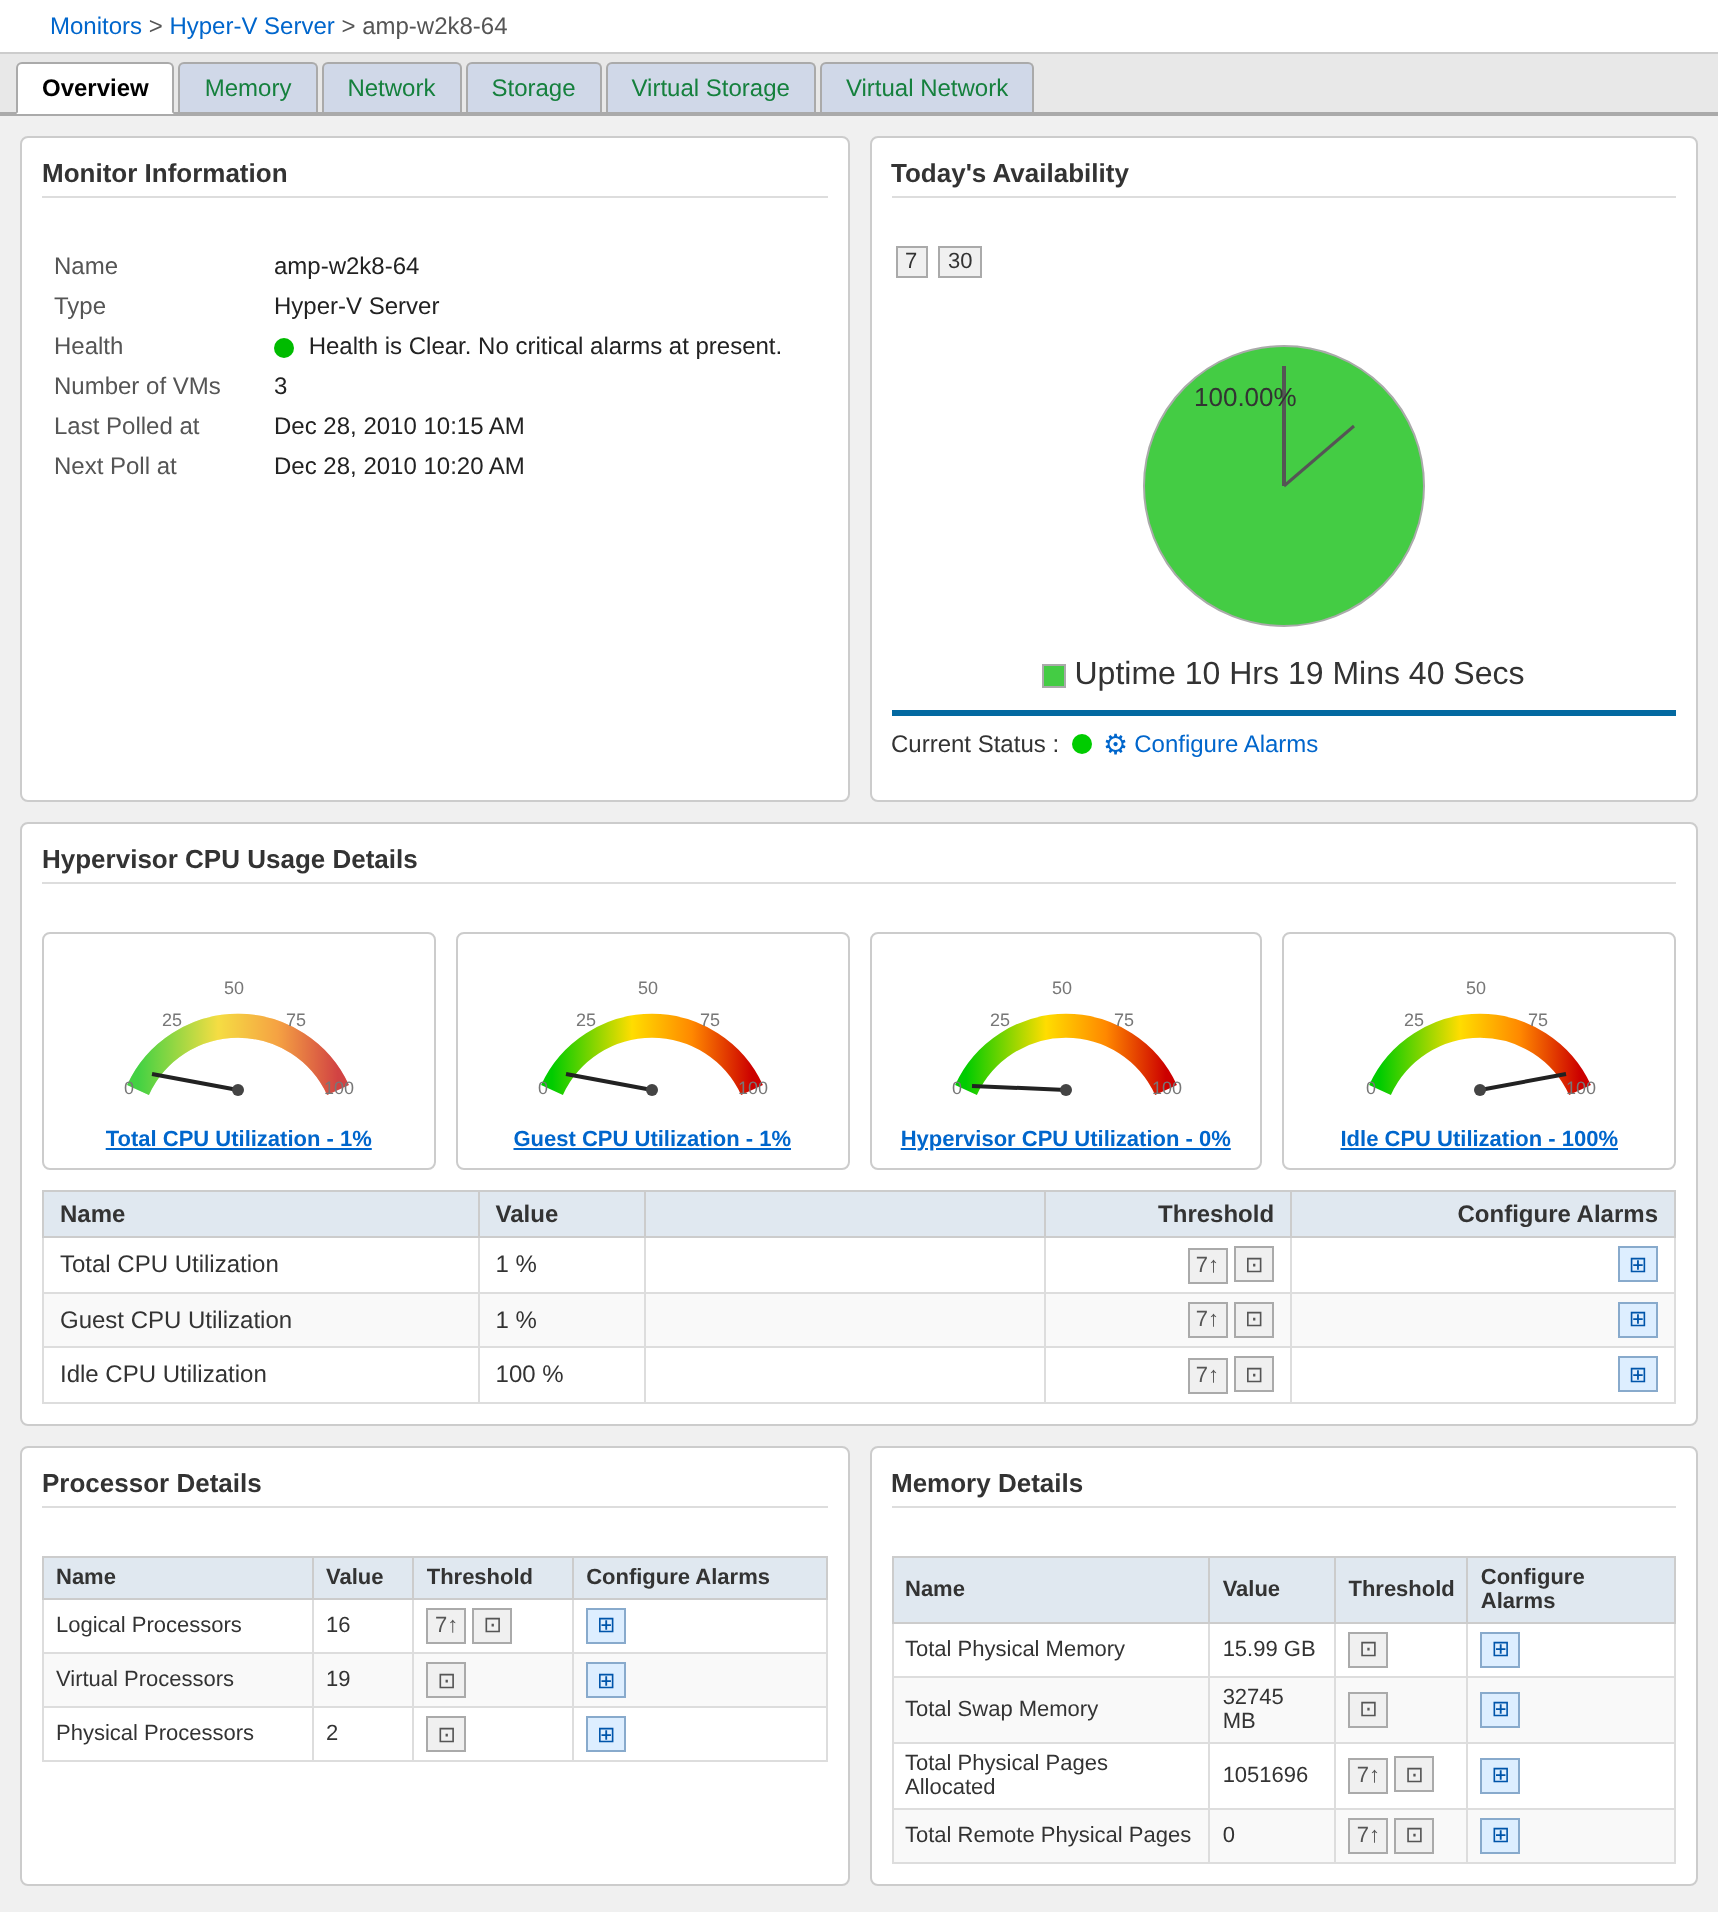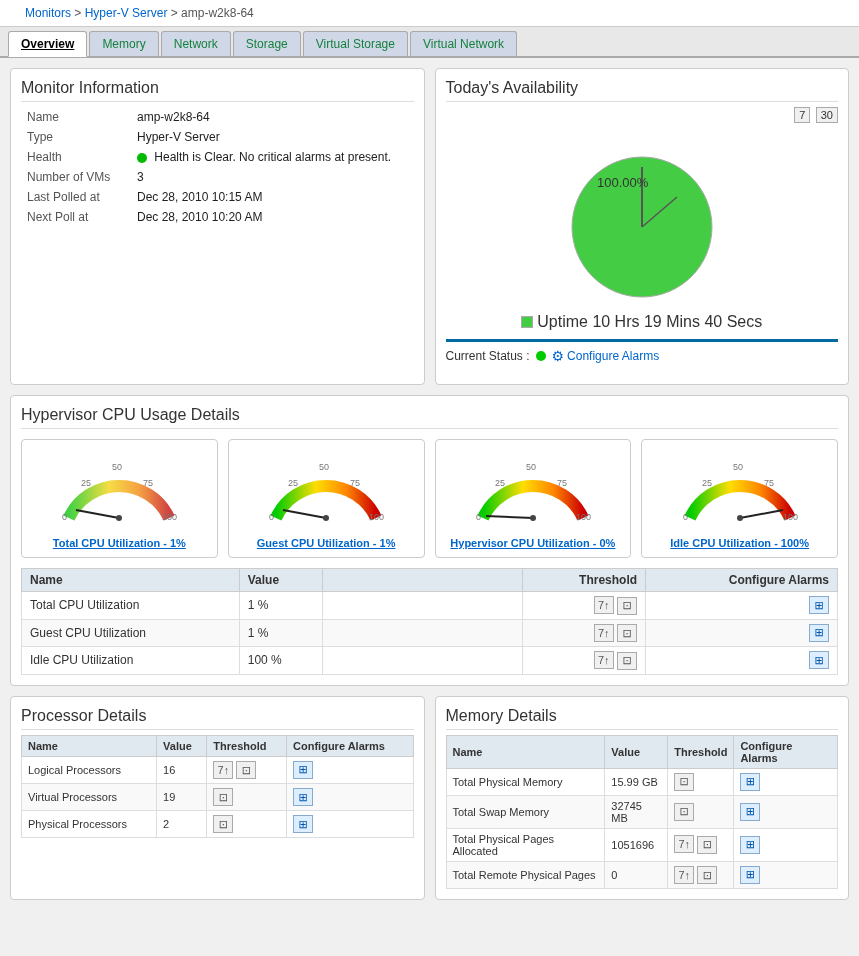--- a/index.html
+++ b/index.html
@@ -3,28 +3,28 @@
   <meta charset="utf-8">
   <style>
     * { box-sizing: border-box; margin: 0; padding: 0; }
     body { font-family: Arial, sans-serif; font-size: 12px; background: #f0f0f0; color: #333; }
     
     .breadcrumb { padding: 6px 25px; font-size: 12px; color: #555; background: #fff; border-bottom: 1px solid #ccc; }
     .breadcrumb a { color: #0066cc; text-decoration: none; }
     
     .tabs-bar { background: #e8e8e8; border-bottom: 2px solid #aaa; padding: 4px 8px 0 8px; display: flex; gap: 2px; }
     .tab { padding: 5px 12px; border: 1px solid #aaa; border-bottom: none; border-radius: 3px 3px 0 0; background: #d0d8e8; cursor: pointer; font-size: 12px; color: #15803d; }
-    .tab.active { background: #fff; border-bottom: 1px solid #fff; margin-bottom: -1px; color: #000; font-weight: bold; text-decoration: underline; }
+    .tab.active { background: #fff; border-bottom: 1px solid #fff; margin-bottom: -1px; color: #000; font-weight: bold; }
     
     .content { padding: 10px; background: #f0f0f0; }
     
     .row-2col { display: flex; gap: 10px; margin-bottom: 10px; }
     
     .panel { background: #fff; border: 1px solid #ccc; border-radius: 4px; padding: 10px; }
-    .panel-title { font-size: 16px; font-weight: normal; color: #333; margin-bottom: 5px; border-bottom: 1px solid #ddd; padding-bottom: 4px; }
+    .panel-title { font-size: 13px; font-weight: bold; color: #333; margin-bottom: 24px; border-bottom: 1px solid #ddd; padding-bottom: 4px; }
     
     .monitor-info-panel { flex: 1; }
     .availability-panel { flex: 1; }
     
     .info-table { width: 100%; border-collapse: collapse; }
     .info-table td { padding: 3px 6px; vertical-align: top; font-size: 12px; }
     .info-table td:first-child { color: #555; width: 110px; }
     .info-table td:last-child { color: #222; }
     
     .health-dot { display: inline-block; width: 10px; height: 10px; background: #00bb00; border-radius: 50%; margin-right: 4px; vertical-align: middle; }
@@ -123,21 +123,21 @@
         <tr>
           <td>Next Poll at</td>
           <td>Dec 28, 2010 10:20 AM</td>
         </tr>
       </tbody>
         </table>
     </div>
 
     <div class="panel availability-panel">
       <div class="panel-title">Today's Availability</div>
-      <div style="text-align:right; margin-bottom:4px;">
+      <div style="text-align:left; margin-bottom:4px;">
         <span class="time-btn">7</span>
         <span class="time-btn">30</span>
       </div>
       <div class="availability-chart">
         <div class="pie-container">
           <svg class="pie-svg" viewBox="0 0 170 170">
 
             <circle cx="85" cy="90" r="70" fill="#44cc44" stroke="#aaa" stroke-width="1"></circle>
 
             <line x1="85" y1="90" x2="85" y2="30" stroke="#555" stroke-width="2"></line>

